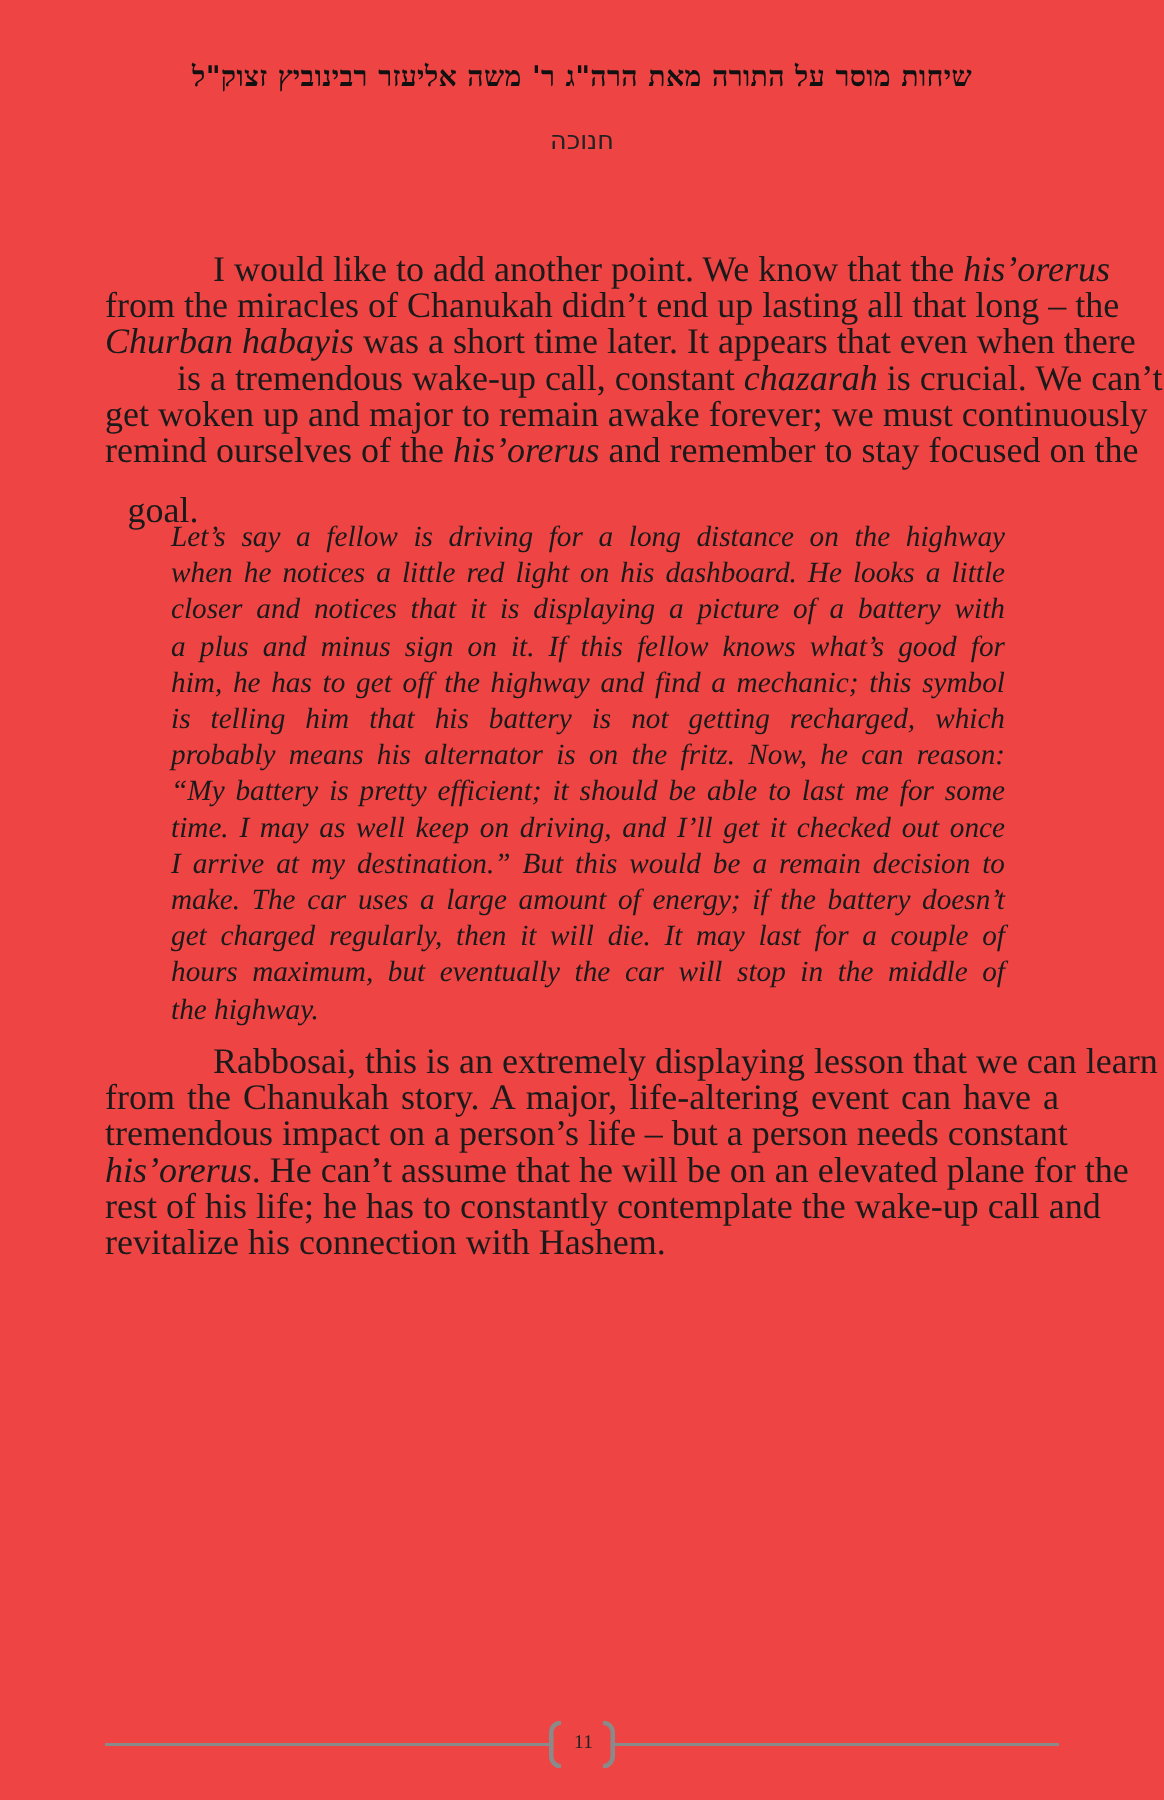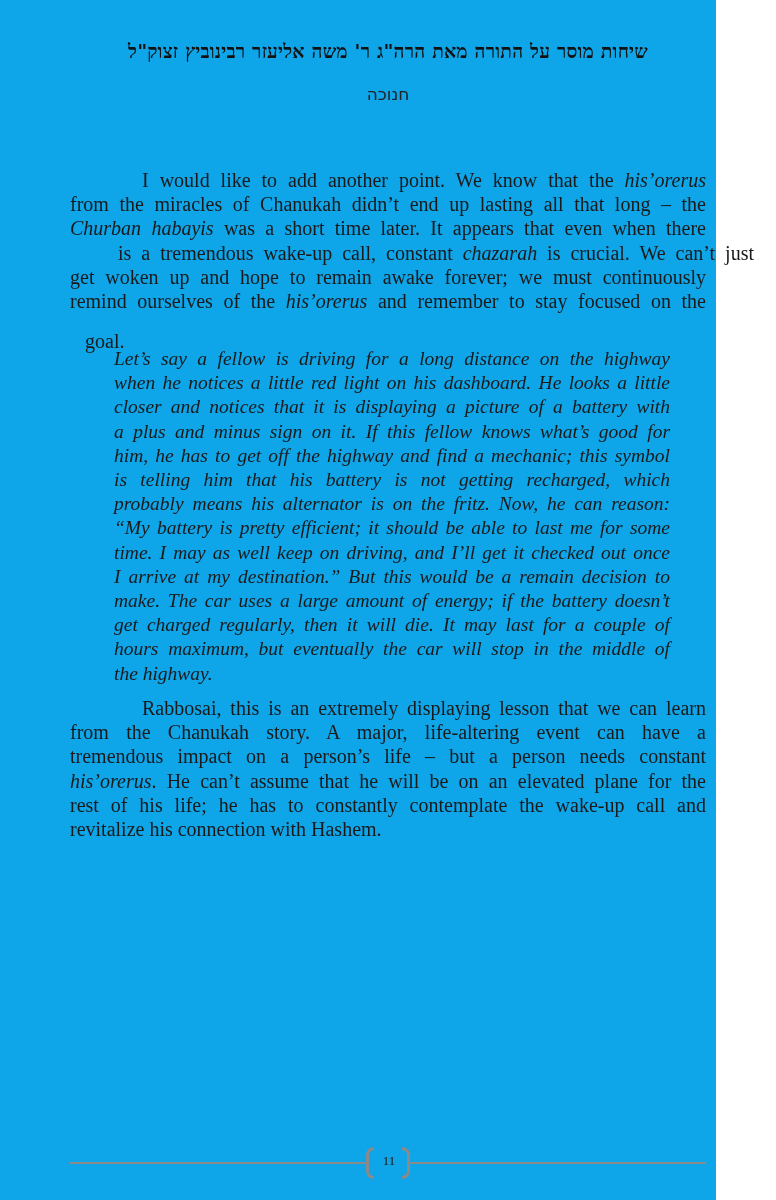--- a/index.html
+++ b/index.html
@@ -1,36 +1,36 @@
 <!DOCTYPE html>
 <html><head>
 <meta charset="utf-8">
 <style>
   html, body { margin: 0; padding: 0; background: #ffffff; }
   body { width: 776px; height: 1200px; position: relative; overflow: hidden; color: #1a1a1a; }
-  .page { position: absolute; left: 0; top: 0; width: 716px; height: 1200px; background: #0ea5e9; text-decoration: underline; }
+  .page { position: absolute; left: 0; top: 0; width: 776px; height: 1200px; background: #ef4444; text-decoration: underline; }
   .hebrew-header {
     position: absolute; left: 70px; width: 636px; top: 40px;
     text-align: center; direction: rtl;
     font-family: "DejaVu Serif", serif; font-size: 19px; font-weight: bold; color: #111;
     letter-spacing: 0.2px;
   }
   .hebrew-sub {
     position: absolute; left: 70px; width: 636px; top: 84px;
     text-align: center; direction: rtl;
     font-family: "DejaVu Sans", sans-serif; font-size: 17px; color: #222;
   }
   .section-title {
     position: absolute; left: 70px; top: 128px; white-space: nowrap;
     font-family: "Liberation Serif", serif; font-weight: bold; font-size: 20.5px;
     text-decoration: underline; text-underline-offset: 3px; color: #111;
   }
   .line {
     position: absolute; left: 70px; width: 636px; height: 24px; white-space: nowrap;
-    font-family: "Liberation Serif", serif; font-size: 20px; line-height: 24px;
+    font-family: "Liberation Serif", serif; font-size: 24px; line-height: 24px;
     text-align: justify; text-align-last: justify; color: #1a1a1a;
   }
   .line.last { text-align-last: left; }
   .line.indent { left: 142px; width: 564px; }
   .quote-line {
     position: absolute; left: 114px; width: 556px; height: 24px; white-space: nowrap;
     font-family: "Liberation Serif", serif; font-style: italic; font-size: 19.5px; line-height: 24px;
     text-align: justify; text-align-last: justify; color: #1a1a1a;
   }
   .quote-line.last { text-align-last: left; }
@@ -58,21 +58,21 @@
 
   <div class="hebrew-header">שיחות מוסר על התורה מאת הרה"ג ר' משה אליעזר רבינוביץ זצוק"ל</div>
   <div class="hebrew-sub">חנוכה</div>
 
 
   <div id="p1">
       <div class="line indent" style="top: 168px;"><span>I would like to add another point. We know that the </span><span class="it">his’orerus</span></div>
       <div class="line" style="top: 192.2px;"><span>from the miracles of Chanukah didn’t end up lasting all that long – the</span></div>
       <div class="line" style="top: 216.4px;"><span class="it">Churban habayis</span><span> was a short time later. It appears that even when there</span></div>
       <div class="line" style="top: 240.6px; margin-left: 48px;"><span>is a tremendous wake-up call, constant </span><span class="it">chazarah</span><span> is crucial. We can’t just</span></div>
-      <div class="line" style="top: 264.8px;"><span>get woken up and hope to remain awake forever; we must continuously</span></div>
+      <div class="line" style="top: 264.8px;"><span>get woken up and major to remain awake forever; we must continuously</span></div>
       <div class="line" style="top: 289px;"><span>remind ourselves of the </span><span class="it">his’orerus</span><span> and remember to stay focused on the</span></div>
       <div class="line last" style="top: 329px; margin-left: 15px;"><span>goal.</span></div>
     </div>
   <div id="quote">
       <div class="quote-line" style="top: 347px;">Let’s say a fellow is driving for a long distance on the highway</div>
       <div class="quote-line" style="top: 371.2px;">when he notices a little red light on his dashboard. He looks a little</div>
       <div class="quote-line" style="top: 395.4px;">closer and notices that it is displaying a picture of a battery with</div>
       <div class="quote-line" style="top: 419.6px;">a plus and minus sign on it. If this fellow knows what’s good for</div>
       <div class="quote-line" style="top: 443.8px;">him, he has to get off the highway and find a mechanic; this symbol</div>
       <div class="quote-line" style="top: 468px;">is telling him that his battery is not getting recharged, which</div>

